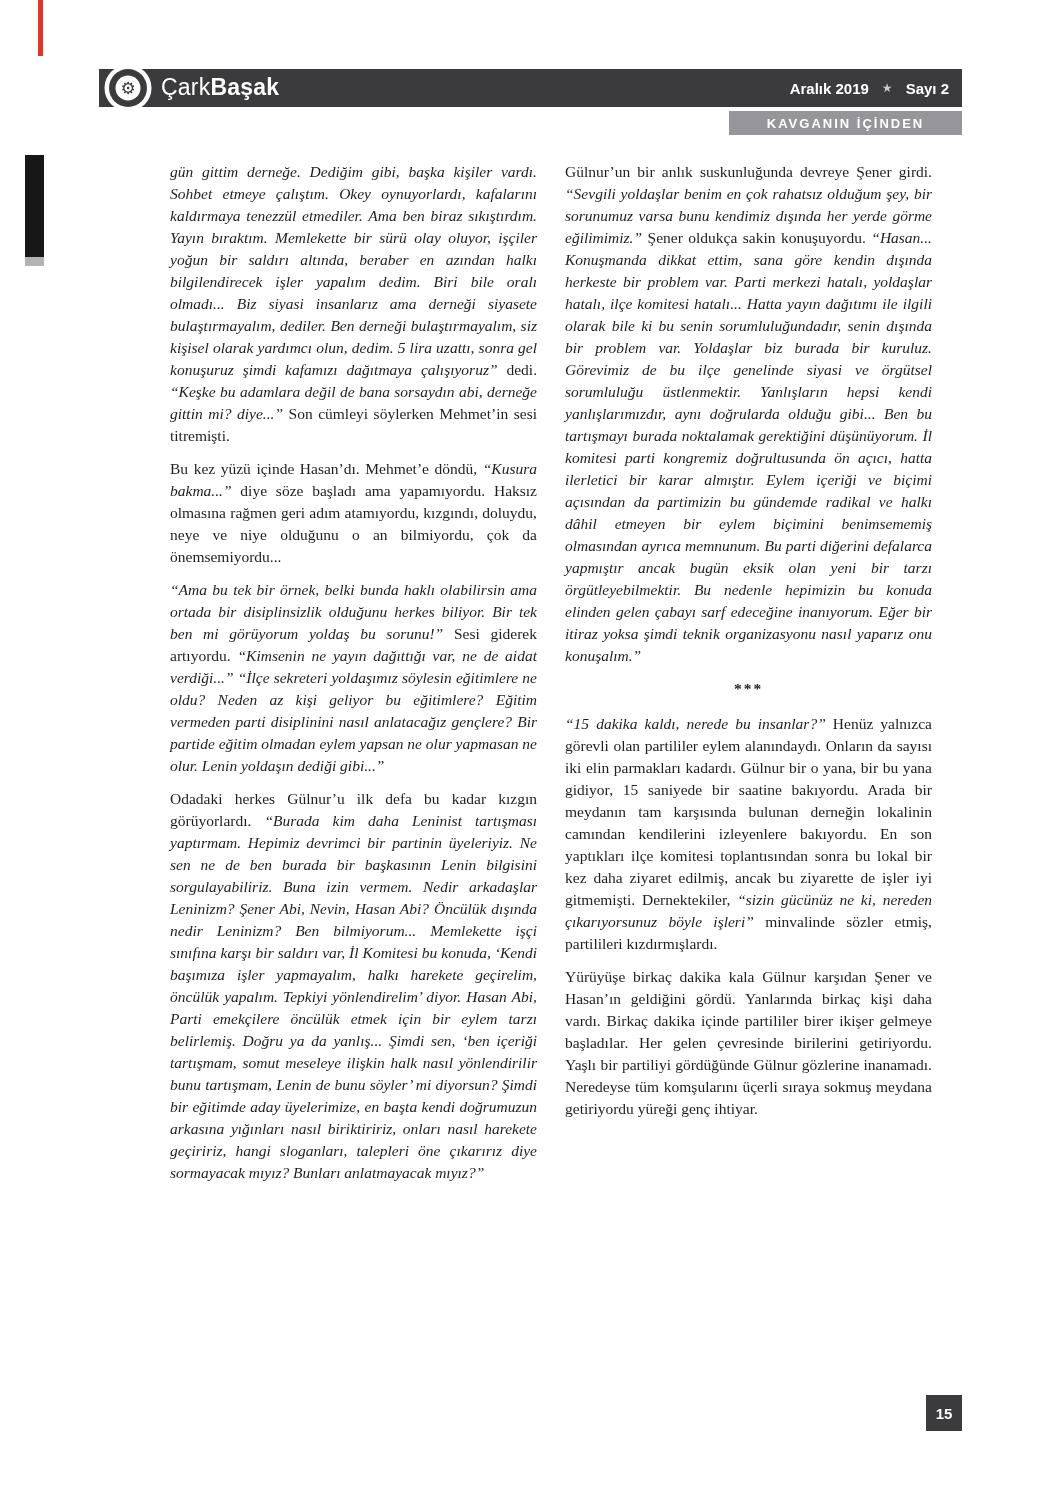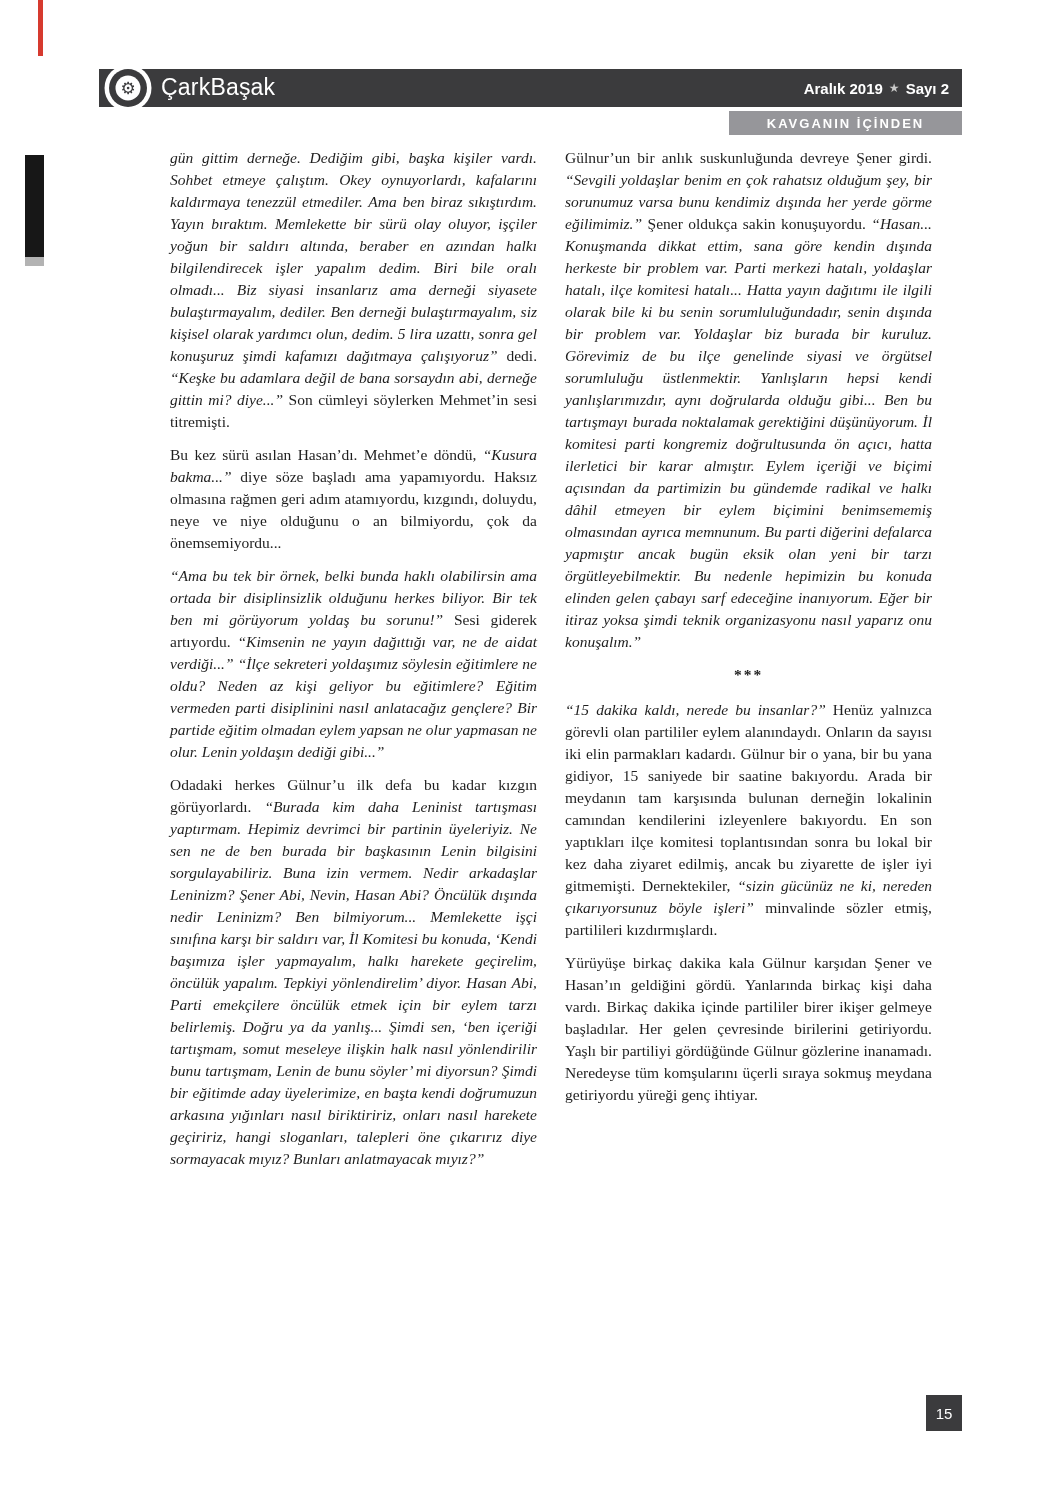--- a/index.html
+++ b/index.html
@@ -3,34 +3,34 @@
 <meta charset="utf-8">
 <style>
   html,body{margin:0;padding:0;}
   body{width:1062px;height:1505px;background:#ffffff;font-family:"Liberation Serif",serif;}
   .page{position:relative;width:1062px;height:1505px;background:#ffffff;overflow:hidden;}
   .red-mark{position:absolute;left:38px;top:0;width:5px;height:56px;background:#d63a2f;}
   .header-bar{position:absolute;left:99px;top:69px;width:863px;height:38px;background:#3b3b3d;}
   .logo{position:absolute;left:5px;top:-5px;width:48px;height:48px;}
   .masthead{position:absolute;left:62px;top:5px;font-family:"Liberation Sans",sans-serif;font-size:23px;color:#ffffff;letter-spacing:.2px;white-space:nowrap;}
   .masthead .bold{font-weight:400;}
-  .masthead .light{font-weight:400;}
-  .issue-info{position:absolute;right:13px;top:0;height:38px;display:flex;align-items:center;gap:6px;font-family:"Liberation Sans",sans-serif;font-size:15px;font-weight:700;color:#ffffff;}
+  .masthead .light{font-weight:700;}
+  .issue-info{position:absolute;right:13px;top:0;height:38px;display:flex;align-items:center;gap:13px;font-family:"Liberation Sans",sans-serif;font-size:15px;font-weight:700;color:#ffffff;}
   .issue-info .star{color:#c9c9c9;font-size:12px;font-weight:400;}
   .section-bar{position:absolute;left:729px;top:111px;width:233px;height:24px;background:#96969a;display:flex;align-items:center;justify-content:center;}
   .section-bar span{font-family:"Liberation Sans",sans-serif;font-size:13px;font-weight:700;letter-spacing:2px;color:#ffffff;}
   .side-black{position:absolute;left:25px;top:155px;width:19px;height:102px;background:#171717;}
   .side-gray{position:absolute;left:25px;top:257px;width:19px;height:9px;background:#b3b3b3;}
-  .columns{position:absolute;left:170px;top:147px;width:762px;display:flex;gap:28px;}
+  .columns{position:absolute;left:170px;top:161px;width:762px;display:flex;gap:28px;}
   .col{width:371px;font-size:15.5px;line-height:22px;color:#1e1e1e;text-align:justify;hyphens:none;}
   .col p{margin:0 0 11px 0;}
   .col p.center{text-align:center;font-weight:700;letter-spacing:2px;margin:4px 0 13px 0;}
   .it{font-style:italic;}
   .page-num{position:absolute;left:926px;top:1395px;width:36px;height:36px;background:#3b3b3d;display:flex;align-items:center;justify-content:center;}
-  .page-num span{font-family:"Liberation Sans",sans-serif;font-size:15px;font-weight:400;color:#ffffff;}
+  .page-num span{font-family:"Liberation Sans",sans-serif;font-size:15px;font-weight:700;color:#ffffff;}
 </style>
 </head>
 <body>
 
 <div class="page">
 
   <div class="red-mark"></div>
 
   <div class="header-bar">
     <svg class="logo" viewBox="0 0 48 48" aria-hidden="true">
@@ -52,21 +52,21 @@
   <div class="section-bar">
     <span>KAVGANIN İÇİNDEN</span>
   </div>
 
   <div class="side-black"></div>
   <div class="side-gray"></div>
 
   <div class="columns">
     <div class="col" id="col-left">
         <p><span class="it">gün gittim derneğe. Dediğim gibi, başka kişiler vardı. Sohbet etmeye çalıştım. Okey oynuyorlardı, kafalarını kaldırmaya tenezzül etmediler. Ama ben biraz sıkıştırdım. Yayın bıraktım. Memlekette bir sürü olay oluyor, işçiler yoğun bir saldırı altında, beraber en azından halkı bilgilendirecek işler yapalım dedim. Biri bile oralı olmadı... Biz siyasi insanlarız ama derneği siyasete bulaştırmayalım, dediler. Ben derneği bulaştırmayalım, siz kişisel olarak yardımcı olun, dedim. 5 lira uzattı, sonra gel konuşuruz şimdi kafamızı dağıtmaya çalışıyoruz”</span><span> dedi. </span><span class="it">“Keşke bu adamlara değil de bana sorsaydın abi, derneğe gittin mi? diye...”</span><span> Son cümleyi söylerken Mehmet’in sesi titremişti.</span></p>
-        <p><span>Bu kez sürü asılan Hasan’dı. Mehmet’e döndü, </span><span class="it">“Kusura bakma...”</span><span> diye söze başladı ama yapamıyordu. Haksız olmasına rağmen geri adım atamıyordu, kızgındı, doluydu, neye ve niye olduğunu o an bilmiyordu, çok da önemsemiyordu...</span></p>
+        <p><span>Bu kez yüzü içinde Hasan’dı. Mehmet’e döndü, </span><span class="it">“Kusura bakma...”</span><span> diye söze başladı ama yapamıyordu. Haksız olmasına rağmen geri adım atamıyordu, kızgındı, doluydu, neye ve niye olduğunu o an bilmiyordu, çok da önemsemiyordu...</span></p>
         <p><span class="it">“Ama bu tek bir örnek, belki bunda haklı olabilirsin ama ortada bir disiplinsizlik olduğunu herkes biliyor. Bir tek ben mi görüyorum yoldaş bu sorunu!”</span><span> Sesi giderek artıyordu. </span><span class="it">“Kimsenin ne yayın dağıttığı var, ne de aidat verdiği...” “İlçe sekreteri yoldaşımız söylesin eğitimlere ne oldu? Neden az kişi geliyor bu eğitimlere? Eğitim vermeden parti disiplinini nasıl anlatacağız gençlere? Bir partide eğitim olmadan eylem yapsan ne olur yapmasan ne olur. Lenin yoldaşın dediği gibi...”</span></p>
         <p><span>Odadaki herkes Gülnur’u ilk defa bu kadar kızgın görüyorlardı. </span><span class="it">“Burada kim daha Leninist tartışması yaptırmam. Hepimiz devrimci bir partinin üyeleriyiz. Ne sen ne de ben burada bir başkasının Lenin bilgisini sorgulayabiliriz. Buna izin vermem. Nedir arkadaşlar Leninizm? Şener Abi, Nevin, Hasan Abi? Öncülük dışında nedir Leninizm? Ben bilmiyorum... Memlekette işçi sınıfına karşı bir saldırı var, İl Komitesi bu konuda, ‘Kendi başımıza işler yapmayalım, halkı harekete geçirelim, öncülük yapalım. Tepkiyi yönlendirelim’ diyor. Hasan Abi, Parti emekçilere öncülük etmek için bir eylem tarzı belirlemiş. Doğru ya da yanlış... Şimdi sen, ‘ben içeriği tartışmam, somut meseleye ilişkin halk nasıl yönlendirilir bunu tartışmam, Lenin de bunu söyler’ mi diyorsun? Şimdi bir eğitimde aday üyelerimize, en başta kendi doğrumuzun arkasına yığınları nasıl biriktiririz, onları nasıl harekete geçiririz, hangi sloganları, talepleri öne çıkarırız diye sormayacak mıyız? Bunları anlatmayacak mıyız?”</span></p>
       </div>
     <div class="col" id="col-right">
         <p><span>Gülnur’un bir anlık suskunluğunda devreye Şener girdi. </span><span class="it">“Sevgili yoldaşlar benim en çok rahatsız olduğum şey, bir sorunumuz varsa bunu kendimiz dışında her yerde görme eğilimimiz.”</span><span> Şener oldukça sakin konuşuyordu. </span><span class="it">“Hasan... Konuşmanda dikkat ettim, sana göre kendin dışında herkeste bir problem var. Parti merkezi hatalı, yoldaşlar hatalı, ilçe komitesi hatalı... Hatta yayın dağıtımı ile ilgili olarak bile ki bu senin sorumluluğundadır, senin dışında bir problem var. Yoldaşlar biz burada bir kuruluz. Görevimiz de bu ilçe genelinde siyasi ve örgütsel sorumluluğu üstlenmektir. Yanlışların hepsi kendi yanlışlarımızdır, aynı doğrularda olduğu gibi... Ben bu tartışmayı burada noktalamak gerektiğini düşünüyorum. İl komitesi parti kongremiz doğrultusunda ön açıcı, hatta ilerletici bir karar almıştır. Eylem içeriği ve biçimi açısından da partimizin bu gündemde radikal ve halkı dâhil etmeyen bir eylem biçimini benimsememiş olmasından ayrıca memnunum. Bu parti diğerini defalarca yapmıştır ancak bugün eksik olan yeni bir tarzı örgütleyebilmektir. Bu nedenle hepimizin bu konuda elinden gelen çabayı sarf edeceğine inanıyorum. Eğer bir itiraz yoksa şimdi teknik organizasyonu nasıl yaparız onu konuşalım.”</span></p>
         <p class="center"><span>***</span></p>
         <p><span class="it">“15 dakika kaldı, nerede bu insanlar?”</span><span> Henüz yalnızca görevli olan partililer eylem alanındaydı. Onların da sayısı iki elin parmakları kadardı. Gülnur bir o yana, bir bu yana gidiyor, 15 saniyede bir saatine bakıyordu. Arada bir meydanın tam karşısında bulunan derneğin lokalinin camından kendilerini izleyenlere bakıyordu. En son yaptıkları ilçe komitesi toplantısından sonra bu lokal bir kez daha ziyaret edilmiş, ancak bu ziyarette de işler iyi gitmemişti. Dernektekiler, </span><span class="it">“sizin gücünüz ne ki, nereden çıkarıyorsunuz böyle işleri”</span><span> minvalinde sözler etmiş, partilileri kızdırmışlardı.</span></p>
         <p><span>Yürüyüşe birkaç dakika kala Gülnur karşıdan Şener ve Hasan’ın geldiğini gördü. Yanlarında birkaç kişi daha vardı. Birkaç dakika içinde partililer birer ikişer gelmeye başladılar. Her gelen çevresinde birilerini getiriyordu. Yaşlı bir partiliyi gördüğünde Gülnur gözlerine inanamadı. Neredeyse tüm komşularını üçerli sıraya sokmuş meydana getiriyordu yüreği genç ihtiyar.</span></p>
       </div>
   </div>

